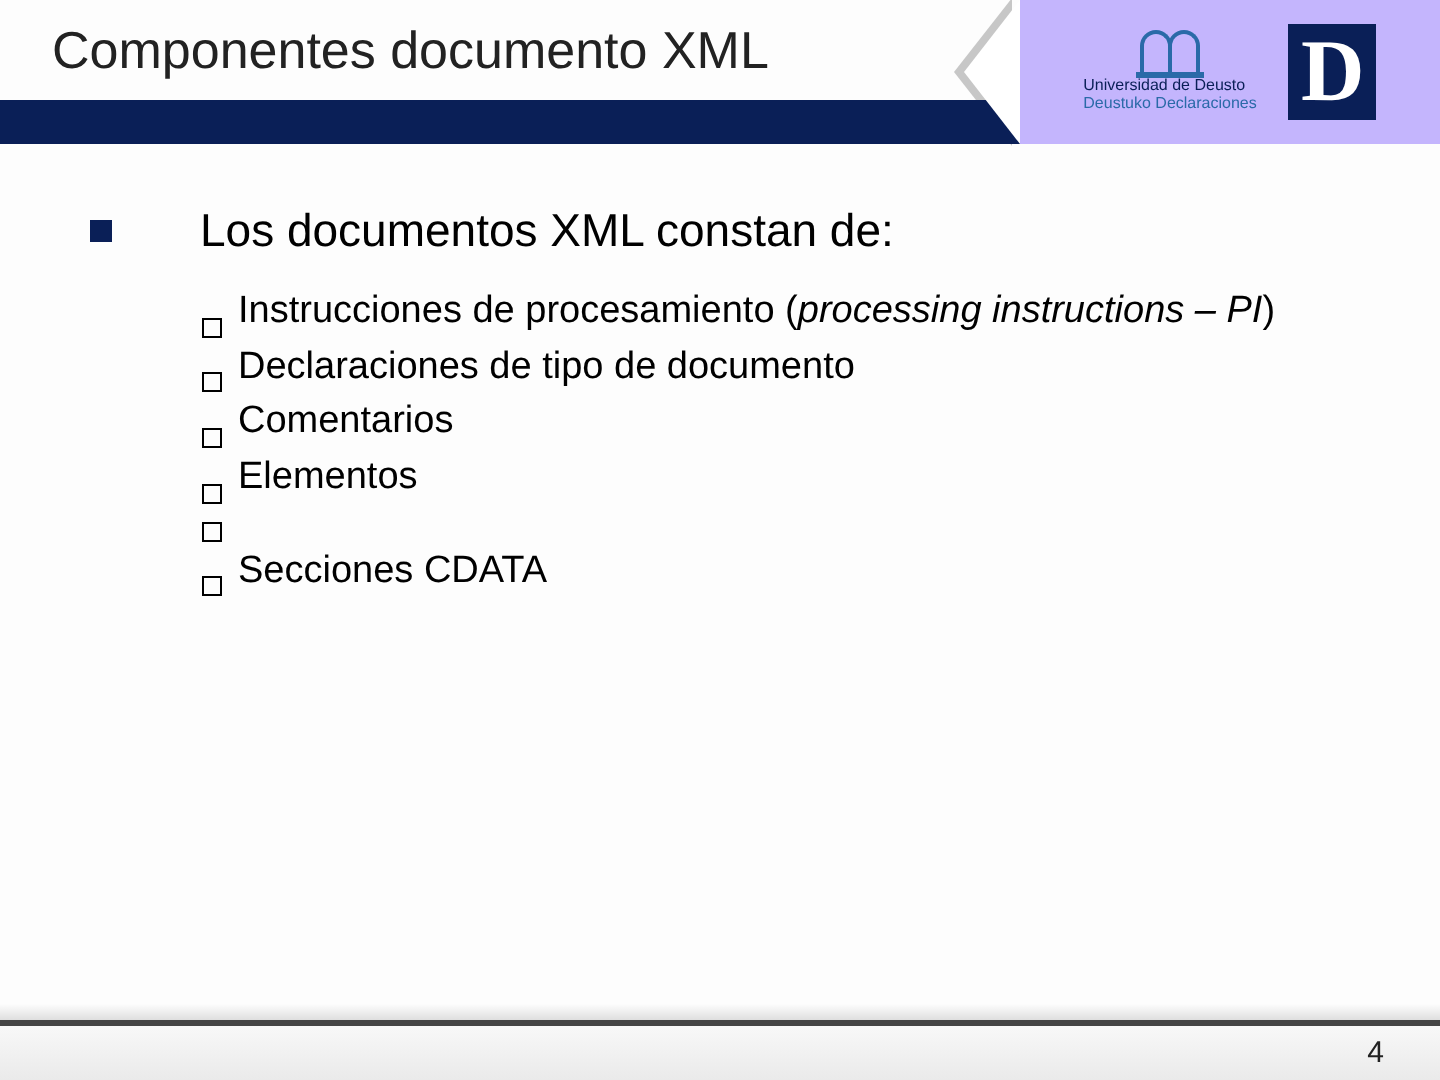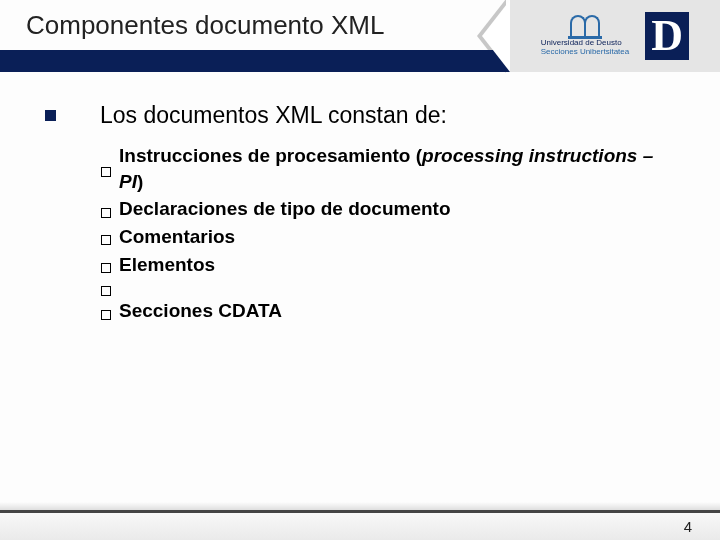--- a/index.html
+++ b/index.html
@@ -37,21 +37,21 @@
     width: 100%;
     height: 22px;
     background: #0a1f57;
   }
   .logo-block {
     position: absolute;
     right: 0;
     top: 0;
     width: 210px;
     height: 72px;
-    background: #e5e5e5;
+    background: #c4b5fd;
     display: flex;
     align-items: center;
     justify-content: center;
     gap: 16px;
   }
   .logo-chev {
     position: absolute;
     left: -28px;
     top: 0;
     width: 0;
@@ -143,23 +143,22 @@
   }
   .main-text {
     font-size: 23px;
     color: #000;
   }
   .sub-list {
     padding-left: 56px;
   }
   .sub-item {
     display: flex;
-    align-items: center;
+    align-items: flex-end;
     margin-bottom: 2px;
-    font-weight: bold;
   }
   .hollow-bullet {
     width: 10px;
     height: 10px;
     border: 1.5px solid #000;
     margin-top: 7px;
     margin-right: 8px;
     flex-shrink: 0;
   }
   .sub-text {
@@ -206,21 +205,21 @@
   <div class="navy-band"></div>
   <div class="logo-block">
     <div class="logo-chev-shadow"></div>
     <div class="logo-chev"></div>
     <div class="logo-left">
       <div class="bridge">
           <div class="bridge-base"></div>
         </div>
       <div class="logo-text">
         <div>Universidad de Deusto</div>
-        <div class="line2">Secciones Unibertsitatea</div>
+        <div class="line2">Deustuko Declaraciones</div>
       </div>
     </div>
     <div class="big-d">D</div>
   </div>
 </div>
 
 <div class="content">
   <div class="main-item">
     <div class="square-bullet"></div>
     <div class="main-text">Los documentos XML constan de:</div>

